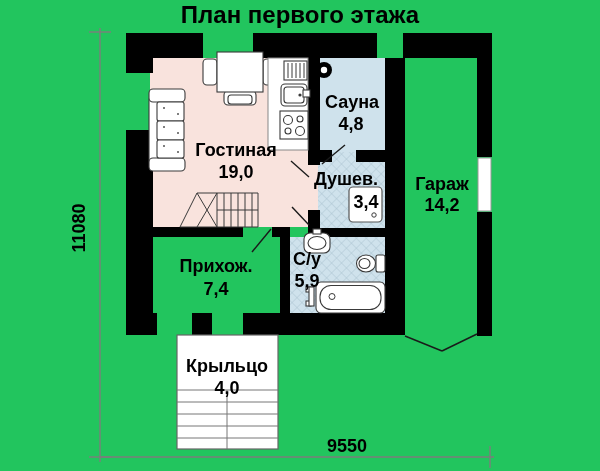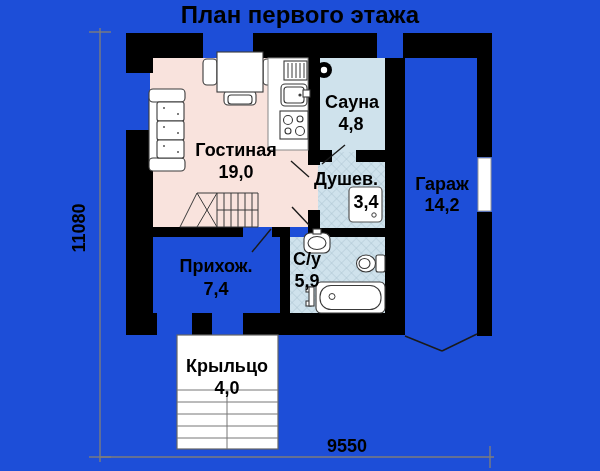--- a/index.html
+++ b/index.html
@@ -1,16 +1,16 @@
 <!DOCTYPE html>
 <html><head>
 <meta charset="utf-8">
 <style>
   html,body{margin:0;padding:0;background:#ffffff;}
-  .canvas{position:relative;width:600px;height:471px;background:#1d4ed8;overflow:hidden;}
+  .canvas{position:relative;width:600px;height:471px;background:#22c55e;overflow:hidden;}
   svg{position:absolute;left:0;top:0;}
   svg text{font-family:"Liberation Sans","DejaVu Sans",sans-serif;font-weight:bold;fill:#000;}
   .room-label{font-size:18px;}
   .area-label{font-size:18px;}
   .title-label{font-size:24px;}
   .dim-label{font-size:18px;}
   .furn{fill:#ffffff;stroke:#3a3a3a;stroke-width:1.1;}
   .thinline{stroke:#3a3a3a;stroke-width:1;fill:none;}
   .doorline{stroke:#1a1a1a;stroke-width:1.4;fill:none;}
   .dimline{stroke:#7d7d7d;stroke-width:1.4;fill:none;}

